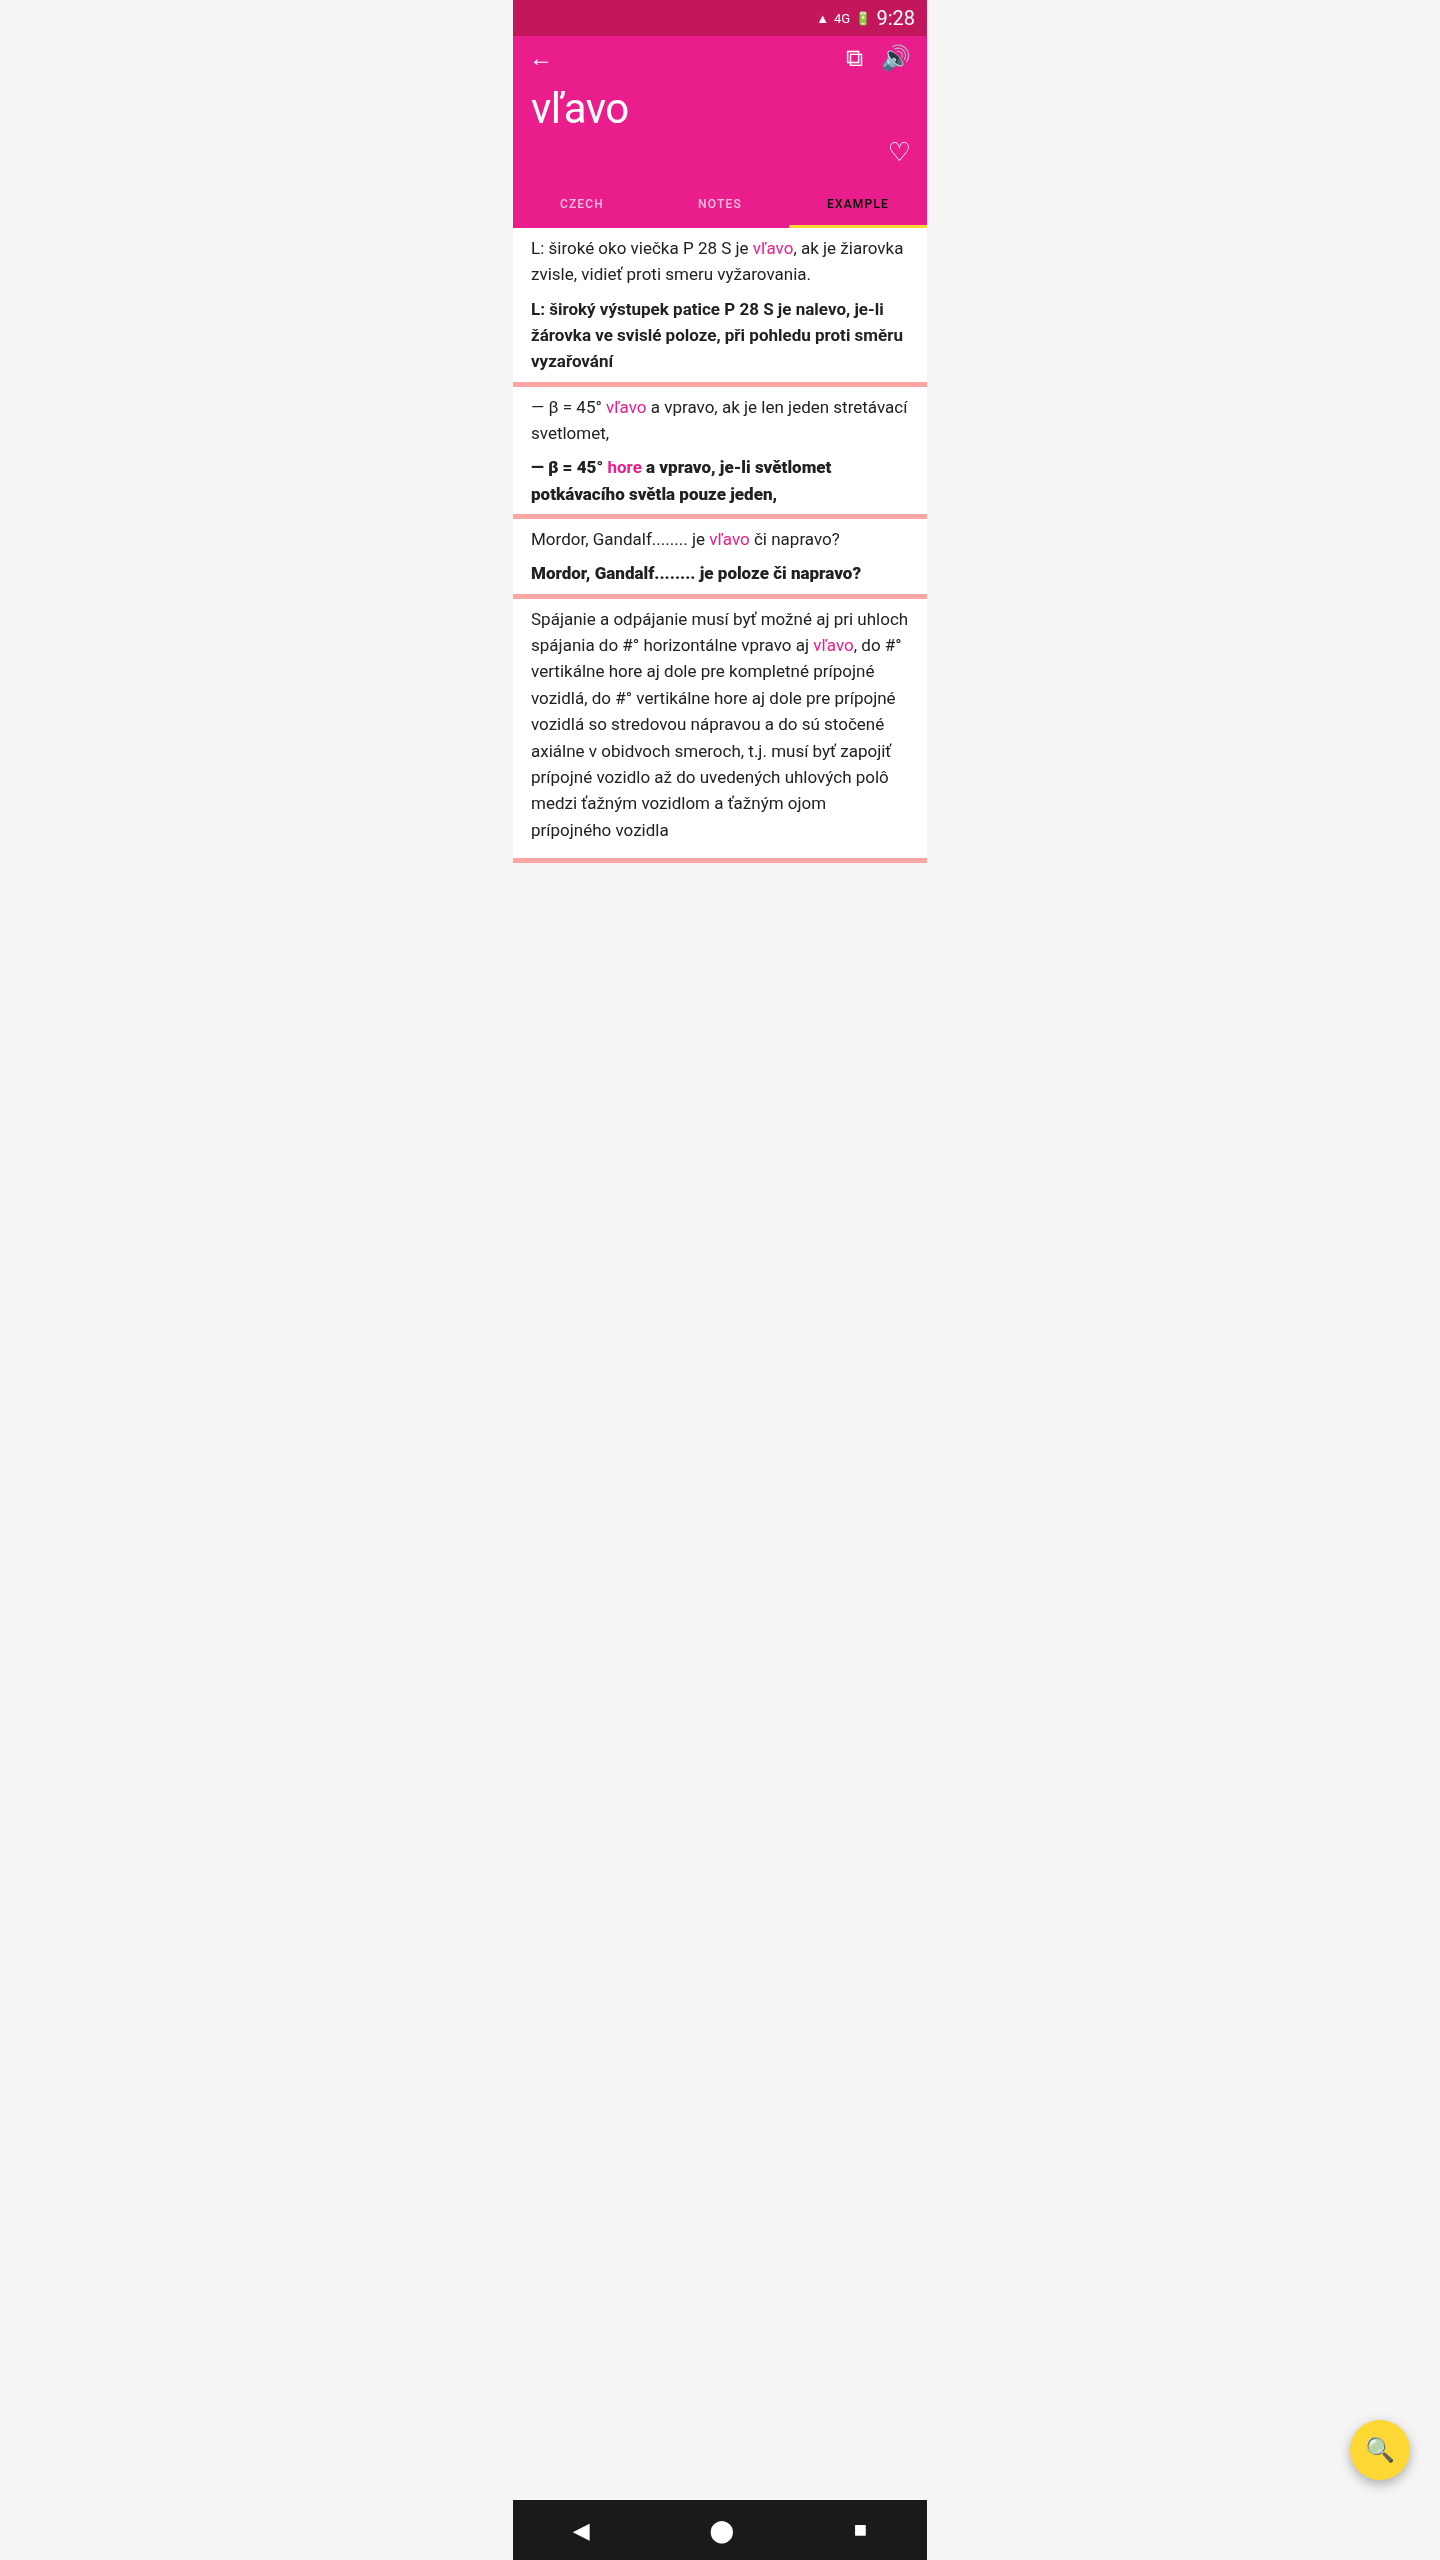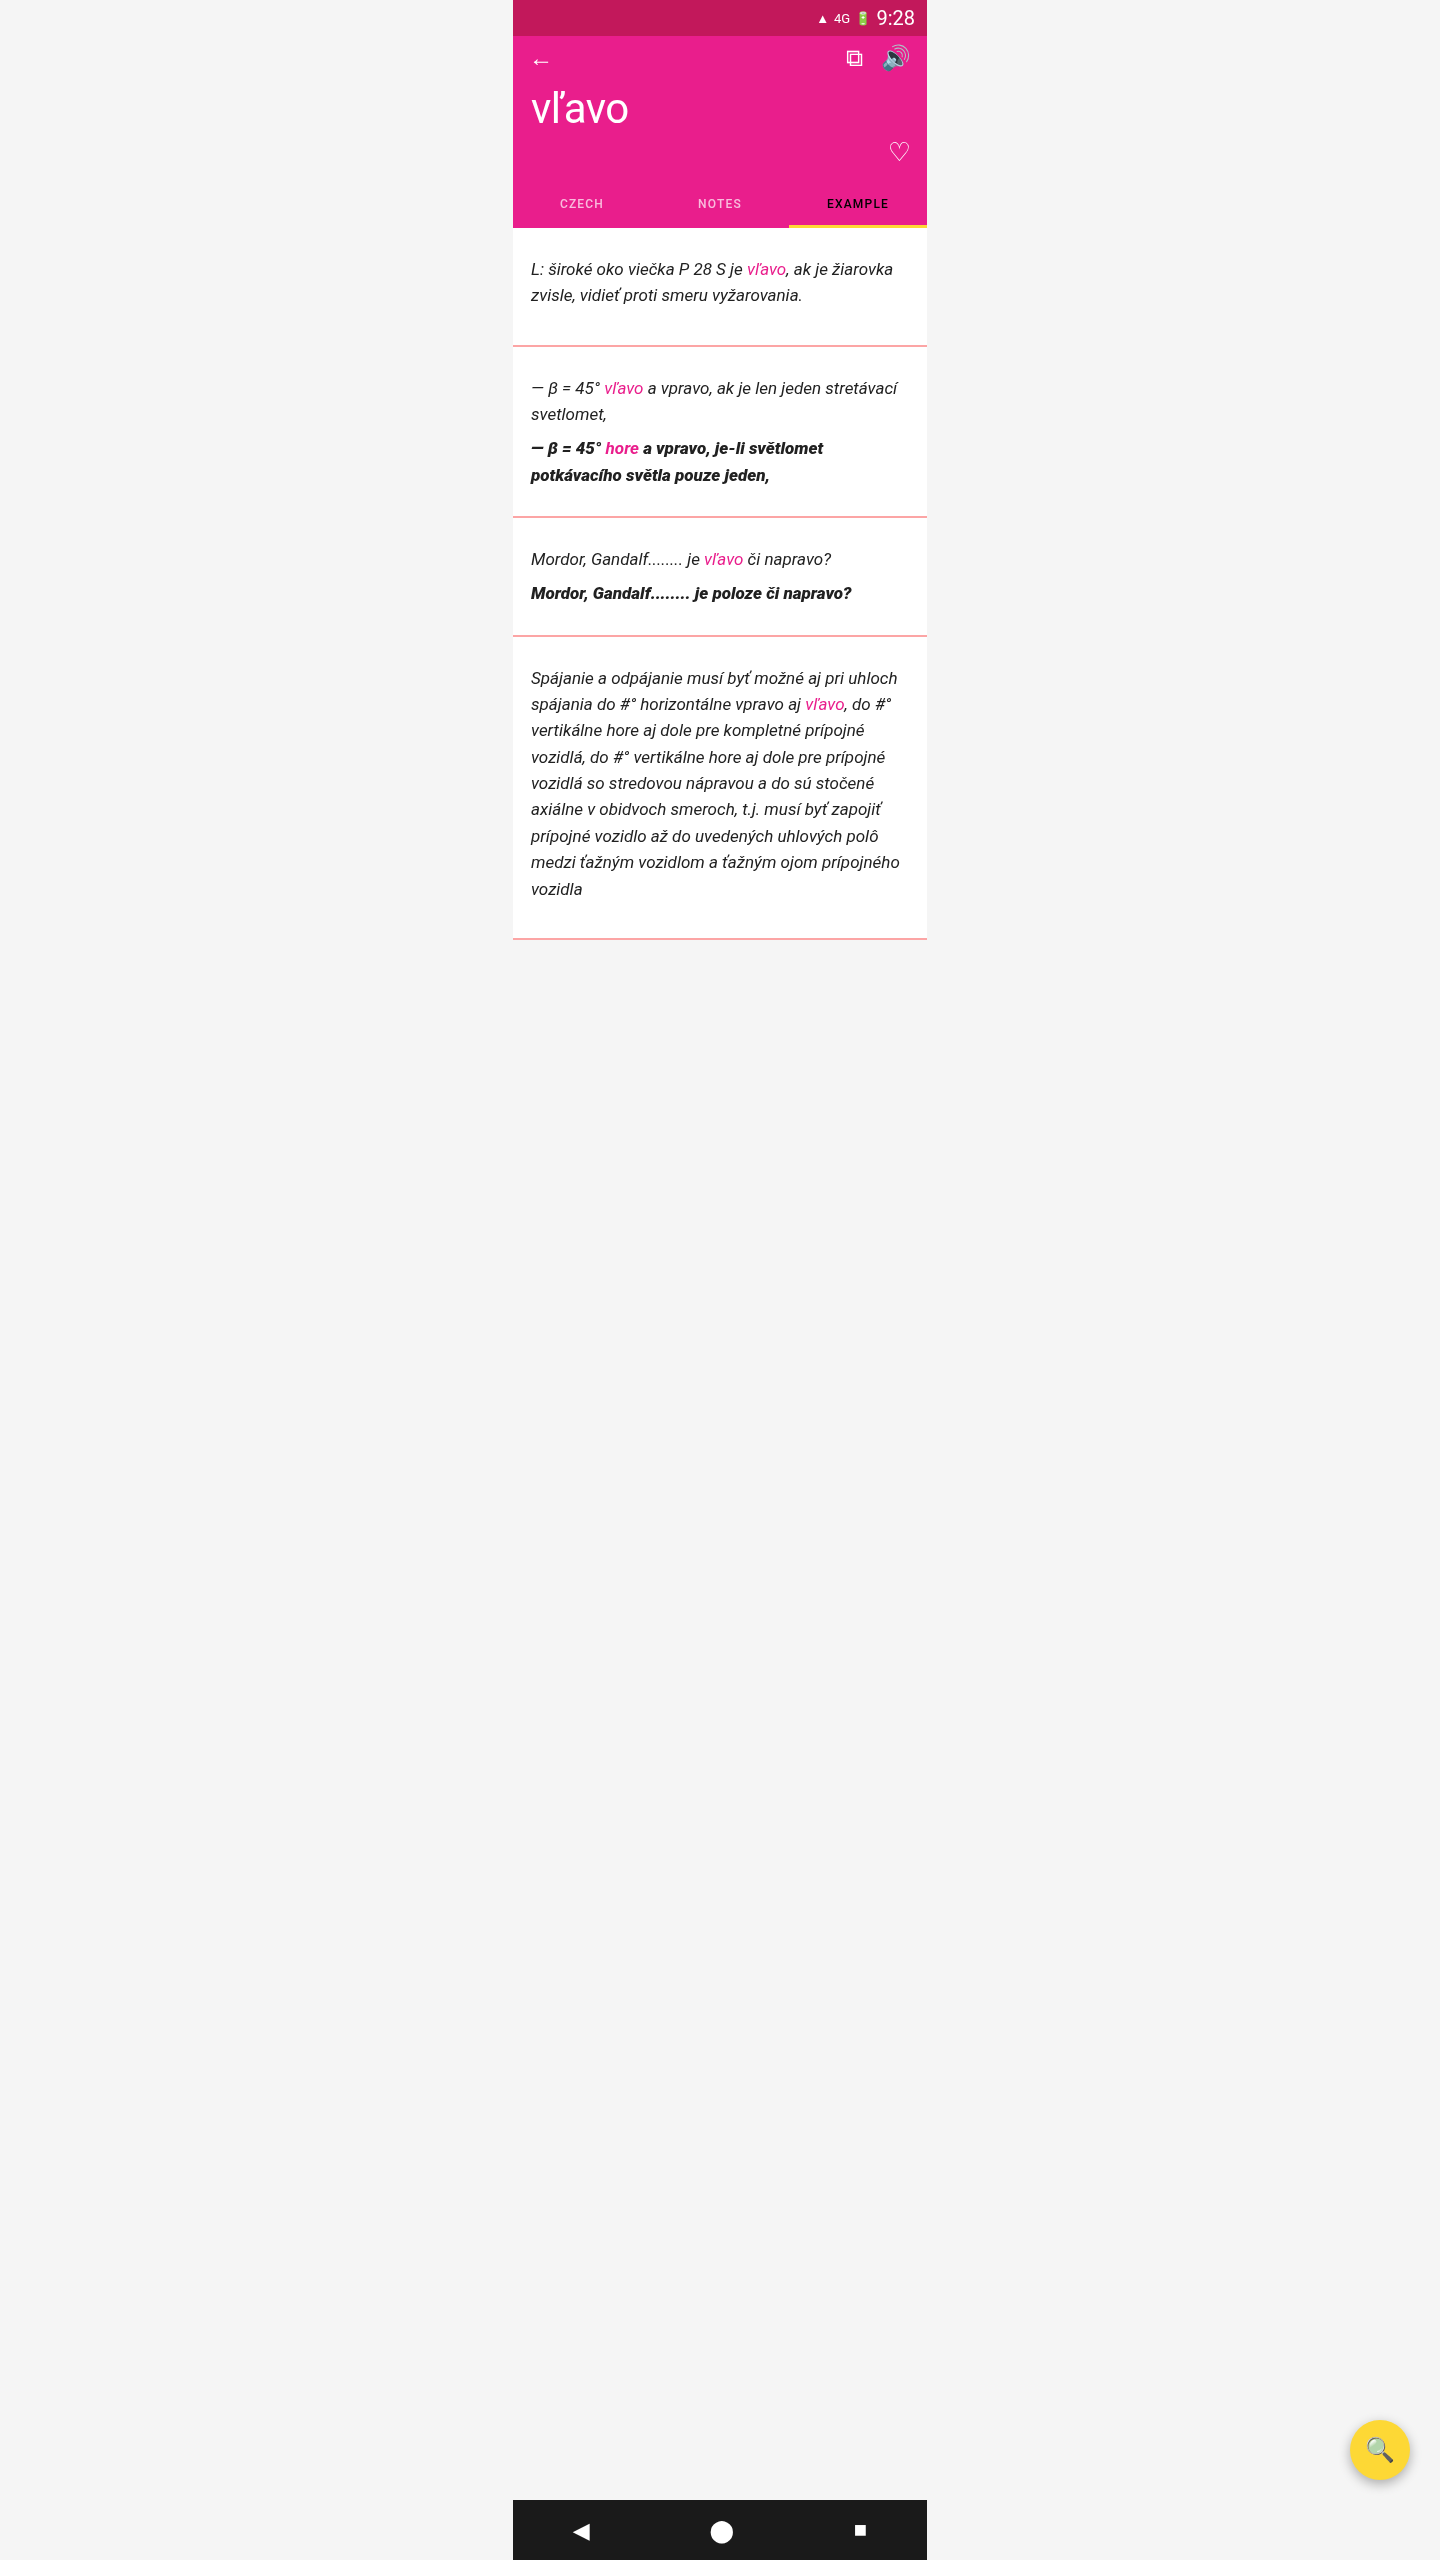--- a/index.html
+++ b/index.html
@@ -107,23 +107,22 @@
       height: 3px;
       background: #fdd835;
     }
 
     
     .content {
       background: white;
     }
 
     .example-block {
-      padding: 28px 18px;
-      border-bottom: 2px solid #fca5a5;
-      font-style: italic;
+      padding: 7px 18px;
+      border-bottom: 5px solid #fca5a5;
     }
 
     .example-text {
       font-size: 17px;
       color: #212121;
       line-height: 1.55;
       margin-bottom: 8px;
     }
 
     .example-translation {
@@ -219,20 +218,23 @@
     <span>EXAMPLE</span>
   </div>
 </div>
 
 <div class="content">
 
   <div class="example-block">
     <div class="example-text">
       L: široké oko viečka P 28 S je <span class="highlight">vľavo</span>, ak je žiarovka zvisle, vidieť proti smeru vyžarovania.
     </div>
+    <div class="example-translation">
+      L: široký výstupek patice P 28 S je nalevo, je-li žárovka ve svislé poloze, při pohledu proti směru vyzařování
+    </div>
   </div>
 
 
   <div class="example-block">
     <div class="example-text">
       — β = 45° <span class="highlight">vľavo</span> a vpravo, ak je len jeden stretávací svetlomet,
     </div>
     <div class="example-translation">
       <strong>— β = 45° <span class="highlight-bold">hore</span> a vpravo, je-li světlomet potkávacího světla pouze jeden,</strong>
     </div>

